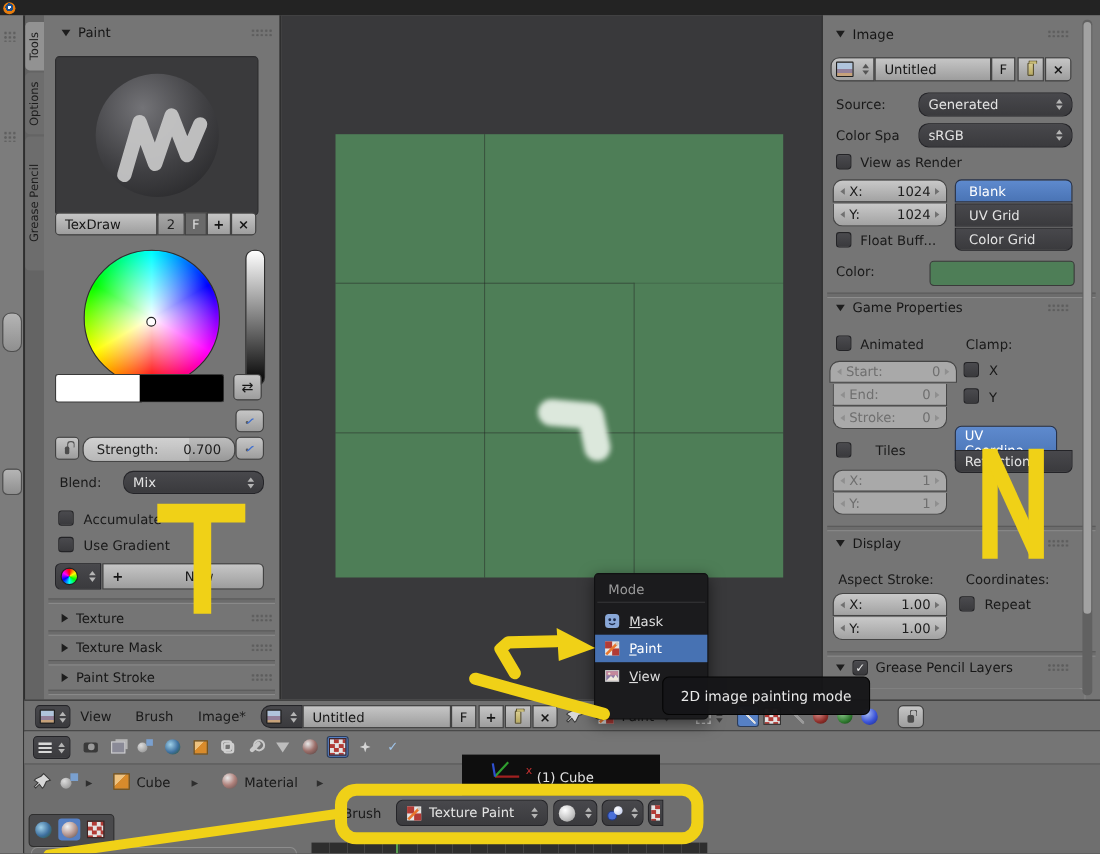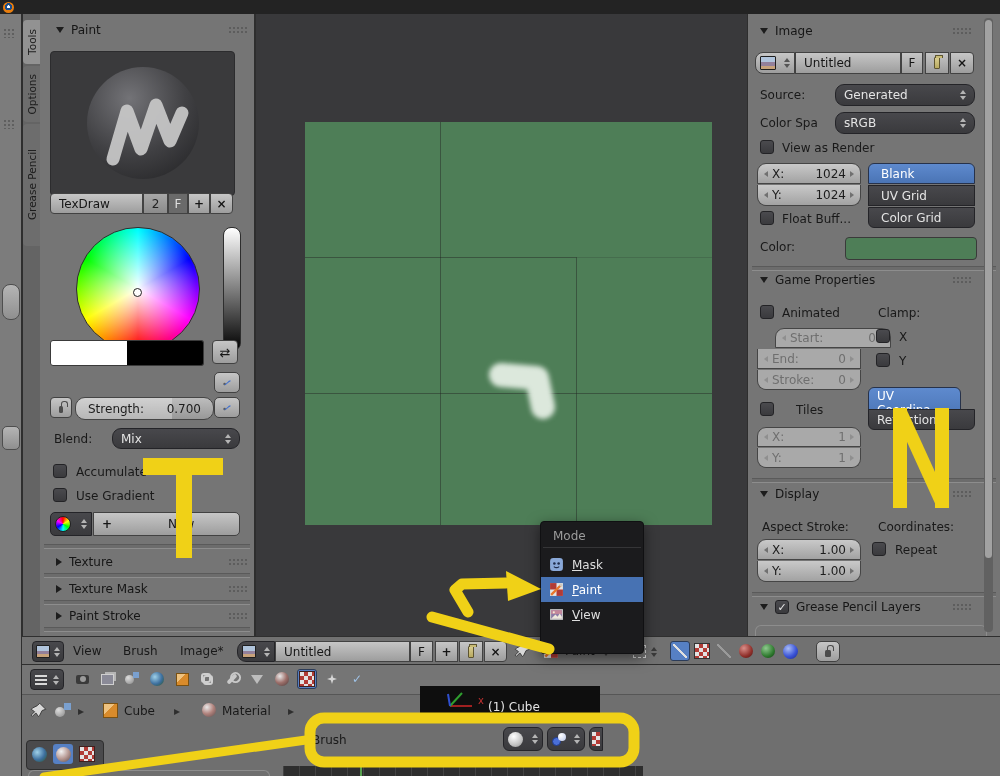--- a/index.html
+++ b/index.html
@@ -305,21 +305,21 @@
     <div class="phead abs" style="left:12px;top:259px">
       <span class="dise"></span>
       <span>Game Properties</span>
     </div>
     <div class="grip abs" style="left:204px;top:262px"></div>
 
     <div class="abs chk" style="left:12px;top:291px"></div>
     <span class="abs lbl" style="left:34px;top:292px">Animated</span>
     <span class="abs lbl" style="left:130px;top:292px">Clamp:</span>
 
-    <div class="abs numf dis" style="left:27px;top:314px;width:116px;height:20px;border-radius:9px 9px 0 0">
+    <div class="abs numf dis" style="left:6px;top:314px;width:116px;height:20px;border-radius:9px 9px 0 0">
       <b class="tl"></b>
         <span>Start:</span>
         <span class="nv">0</span>
         <b class="tr2"></b>
     </div>
     <div class="abs numf dis" style="left:9px;top:335px;width:104px;height:20px;border-radius:0;border-top:none">
       <b class="tl"></b>
         <span>End:</span>
         <span class="nv">0</span>
         <b class="tr2"></b>
@@ -552,20 +552,34 @@
     </span>
     <span class="abs" style="left:56px;top:39px;color:#2e2e2e">▸</span>
     <span class="abs" style="left:81px;top:38px;width:13px;height:13px;background:linear-gradient(135deg,#eec27f 0 40%,#d98b2b 40%);border:1px solid #7a5112"></span>
     <span class="abs lbl" style="left:102px;top:39px">Cube</span>
     <span class="abs" style="left:152px;top:39px;color:#2e2e2e">▸</span>
     <span class="abs sph" style="left:180px;top:38px;width:14px;height:14px;background:radial-gradient(circle at 35% 30%,#e8e8e8,#b0827c 50%,#5a4a4a)"></span>
     <span class="abs lbl" style="left:200px;top:39px">Material</span>
     <span class="abs" style="left:266px;top:39px;color:#2e2e2e">▸</span>
 
     <span class="abs lbl" style="left:290px;top:68px">Brush</span>
+    <div class="abs fld btn-dark" style="left:338px;top:62px;width:138px;height:24px;border-radius:6px;gap:6px">
+      <svg width="15" height="15" viewBox="0 0 14 14">
+        <rect x="1" y="1" width="12" height="12" fill="#e4e4e4"></rect>
+          <rect x="1" y="1" width="6" height="6" fill="#b23b36"></rect>
+          <rect x="7" y="7" width="6" height="6" fill="#b23b36"></rect>
+        <path d="M2 12 L11 3" stroke="#e8762c" stroke-width="2.2"></path>
+          <path d="M10.3 2.1 l1.8 1.8" stroke="#cfc8bd" stroke-width="2.4"></path>
+      </svg>
+      <span>Texture Paint</span>
+      <span class="updown" style="color:#b5b5b5">
+          <b class="tu"></b>
+          <b class="td"></b>
+        </span>
+    </div>
     <div class="abs fld btn-dark" style="left:481px;top:62px;width:40px;height:24px;border-radius:6px;padding:0 4px;gap:3px">
       <span class="sph" style="width:15px;height:15px;background:radial-gradient(circle at 38% 30%,#fff,#c2c2c2 60%,#8a8a8a)"></span>
       <span class="updown" style="color:#b5b5b5">
           <b class="tu"></b>
           <b class="td"></b>
         </span>
     </div>
     <div class="abs fld btn-dark" style="left:525px;top:62px;width:38px;height:24px;border-radius:6px;padding:0 4px;gap:3px">
       <span style="position:relative;width:14px;height:14px">
         <i style="position:absolute;left:0;top:5px;width:7px;height:7px;border-radius:50%;background:#4a6fd8;border:1px solid #203a8a"></i>
@@ -636,20 +650,23 @@
         <rect x="1" y="2" width="12" height="10" fill="#cfcfcf"></rect>
           <rect x="2" y="3" width="10" height="8" fill="#8d7ba6"></rect>
         <rect x="2" y="3" width="10" height="3.5" fill="#c4889b"></rect>
           <circle cx="4.5" cy="5" r="1" fill="#f2ead8"></circle>
         <path d="M2 11 l4-4 2 2 2-3 2 3 v2 z" fill="#efe9dc"></path>
       </svg>
       <span class="mlab">View</span>
     </div>
   </div>
 
+  <div class="abs flex" style="left:602px;top:615px;width:187px;height:33px;background:rgba(22,22,24,.97);border:1px solid #050505;border-radius:6px;justify-content:center;color:#e9e9e9;font-size:12.5px;z-index:40">
+    <span>2D image painting mode</span>
+  </div>
 
   <svg class="abs" style="left:0;top:0;z-index:60;pointer-events:none" width="1000" height="776" viewBox="0 0 1000 776">
     <g stroke="#f0d117" fill="none">
       <path d="M143 458 h80 v17 h-31 v83 h-16 v-83 h-33 z" fill="#f0d117" stroke="none"></path>
       <line x1="900" y1="408" x2="900" y2="508" stroke-width="14"></line>
       <line x1="901" y1="413" x2="942" y2="503" stroke-width="13"></line>
       <line x1="942" y1="408" x2="942" y2="508" stroke-width="14"></line>
       <path d="M432 617 L549 649" stroke-width="11" stroke-linecap="round"></path>
       <path d="M468 612 L455 590 L462 584 L506 583" stroke-width="11" stroke-linecap="round" stroke-linejoin="round"></path>
       <path d="M506 571 L541 589 L508 601 z" fill="#f0d117" stroke="none"></path>

